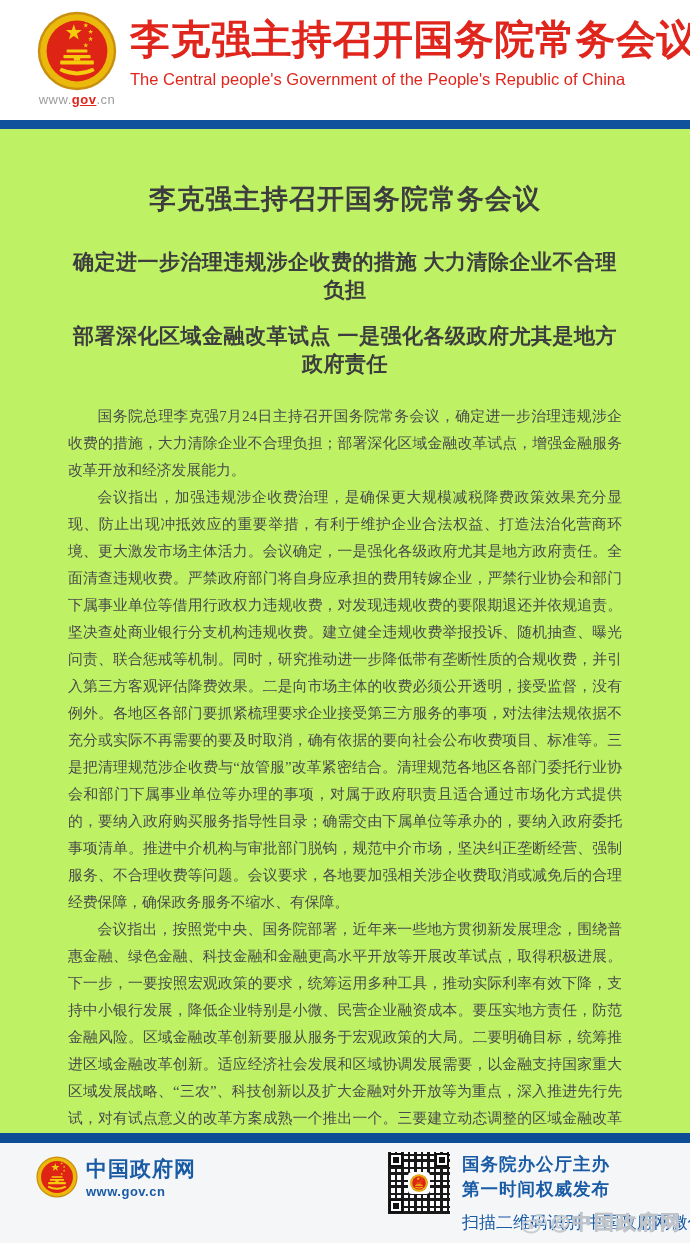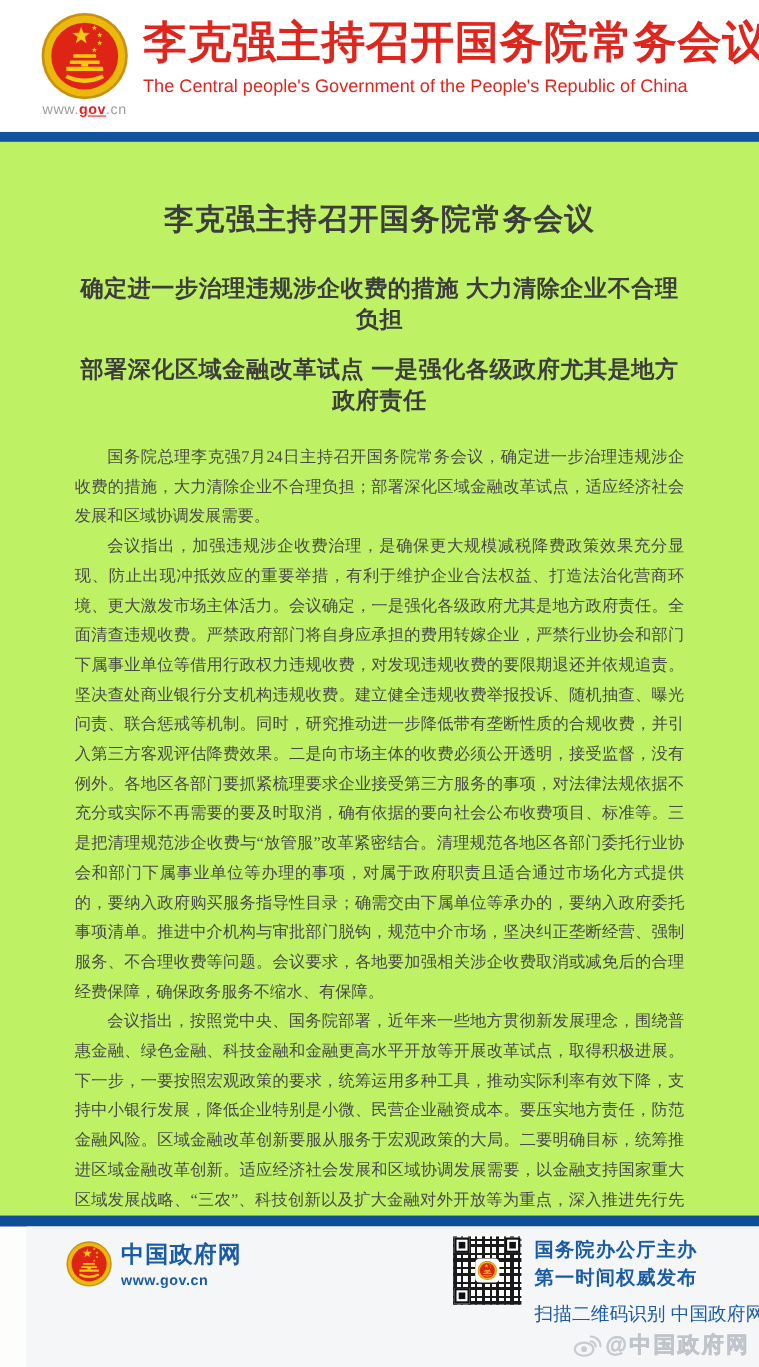--- a/index.html
+++ b/index.html
@@ -29,21 +29,21 @@
   .article-sub.first { margin-top: 31px; }
   .article-sub.second { margin-top: 18px; }
   .article-body {
     margin-top: 25px; font-family: "Liberation Serif", "DejaVu Serif", serif;
     font-size: 14.8px; line-height: 27px; color: #4a4a4c; text-align: justify;
   }
   .article-body p { margin: 0; text-indent: 2em; }
 
   
   .footer-bar { height: 10px; background: #0e4e96; flex: 0 0 auto; }
-  .site-footer { height: 128px; background: #f4f6f7; position: relative; flex: 0 0 auto; margin-left: 24px; }
+  .site-footer { height: 100px; background: #f4f6f7; position: relative; flex: 0 0 auto; }
   .footer-left { position: absolute; left: 36px; top: 13px; display: flex; align-items: flex-start; }
   .emblem-sm { width: 42px; height: 42px; flex: 0 0 auto; }
   .footer-id { margin-left: 8px; }
   .footer-site-name { font-size: 21px; font-weight: bold; color: #1a5ba6; letter-spacing: 1px; line-height: 1.2; }
   .footer-site-url { font-size: 13px; font-weight: bold; color: #1a5ba6; margin-top: 3px; letter-spacing: .5px; }
 
   .footer-right { position: absolute; left: 388px; top: 9px; width: 296px; }
   .qr {
     position: absolute; left: 0; top: 0; width: 62px; height: 62px; background-color: #fff;
     background-image:
@@ -100,21 +100,21 @@
       <div class="site-subtitle">The Central people's Government of the People's Republic of China</div>
     </div>
   </header>
   <div class="blue-bar"></div>
 
   <main class="article">
     <h1 class="article-title">李克强主持召开国务院常务会议</h1>
     <p class="article-sub first">确定进一步治理违规涉企收费的措施 大力清除企业不合理负担</p>
     <p class="article-sub second">部署深化区域金融改革试点 一是强化各级政府尤其是地方政府责任</p>
     <div class="article-body">
-      <p>国务院总理李克强7月24日主持召开国务院常务会议，确定进一步治理违规涉企收费的措施，大力清除企业不合理负担；部署深化区域金融改革试点，适应经济社会发展和区域协调发展需要。</p>
+      <p>国务院总理李克强7月24日主持召开国务院常务会议，确定进一步治理违规涉企收费的措施，大力清除企业不合理负担；部署深化区域金融改革试点，增强金融服务改革开放和经济发展能力。</p>
       <p>会议指出，加强违规涉企收费治理，是确保更大规模减税降费政策效果充分显现、防止出现冲抵效应的重要举措，有利于维护企业合法权益、打造法治化营商环境、更大激发市场主体活力。会议确定，一是强化各级政府尤其是地方政府责任。全面清查违规收费。严禁政府部门将自身应承担的费用转嫁企业，严禁行业协会和部门下属事业单位等借用行政权力违规收费，对发现违规收费的要限期退还并依规追责。坚决查处商业银行分支机构违规收费。建立健全违规收费举报投诉、随机抽查、曝光问责、联合惩戒等机制。同时，研究推动进一步降低带有垄断性质的合规收费，并引入第三方客观评估降费效果。二是向市场主体的收费必须公开透明，接受监督，没有例外。各地区各部门要抓紧梳理要求企业接受第三方服务的事项，对法律法规依据不充分或实际不再需要的要及时取消，确有依据的要向社会公布收费项目、标准等。三是把清理规范涉企收费与“放管服”改革紧密结合。清理规范各地区各部门委托行业协会和部门下属事业单位等办理的事项，对属于政府职责且适合通过市场化方式提供的，要纳入政府购买服务指导性目录；确需交由下属单位等承办的，要纳入政府委托事项清单。推进中介机构与审批部门脱钩，规范中介市场，坚决纠正垄断经营、强制服务、不合理收费等问题。会议要求，各地要加强相关涉企收费取消或减免后的合理经费保障，确保政务服务不缩水、有保障。</p>
       <p>会议指出，按照党中央、国务院部署，近年来一些地方贯彻新发展理念，围绕普惠金融、绿色金融、科技金融和金融更高水平开放等开展改革试点，取得积极进展。下一步，一要按照宏观政策的要求，统筹运用多种工具，推动实际利率有效下降，支持中小银行发展，降低企业特别是小微、民营企业融资成本。要压实地方责任，防范金融风险。区域金融改革创新要服从服务于宏观政策的大局。二要明确目标，统筹推进区域金融改革创新。适应经济社会发展和区域协调发展需要，以金融支持国家重大区域发展战略、“三农”、科技创新以及扩大金融对外开放等为重点，深入推进先行先试，对有试点意义的改革方案成熟一个推出一个。三要建立动态调整的区域金融改革工作机制。加强对试点的跟踪评价和第三方评估，对没有实效或严重偏离改革目标的要及时纠正或叫停，不能只要“帽子”不干事；对达到预期目标、成效明显的要鼓励开展新的改革探索，并将已形成的可复制经验加快向更大范围推广，使金融改革开放创新举措更好发挥促发展、惠民生、防风险的实效。</p>
     </div>
   </main>
 
   <div class="footer-bar"></div>
   <footer class="site-footer">
     <div class="footer-left">
       <svg class="emblem-sm">
           <use href="#emblem"></use>

